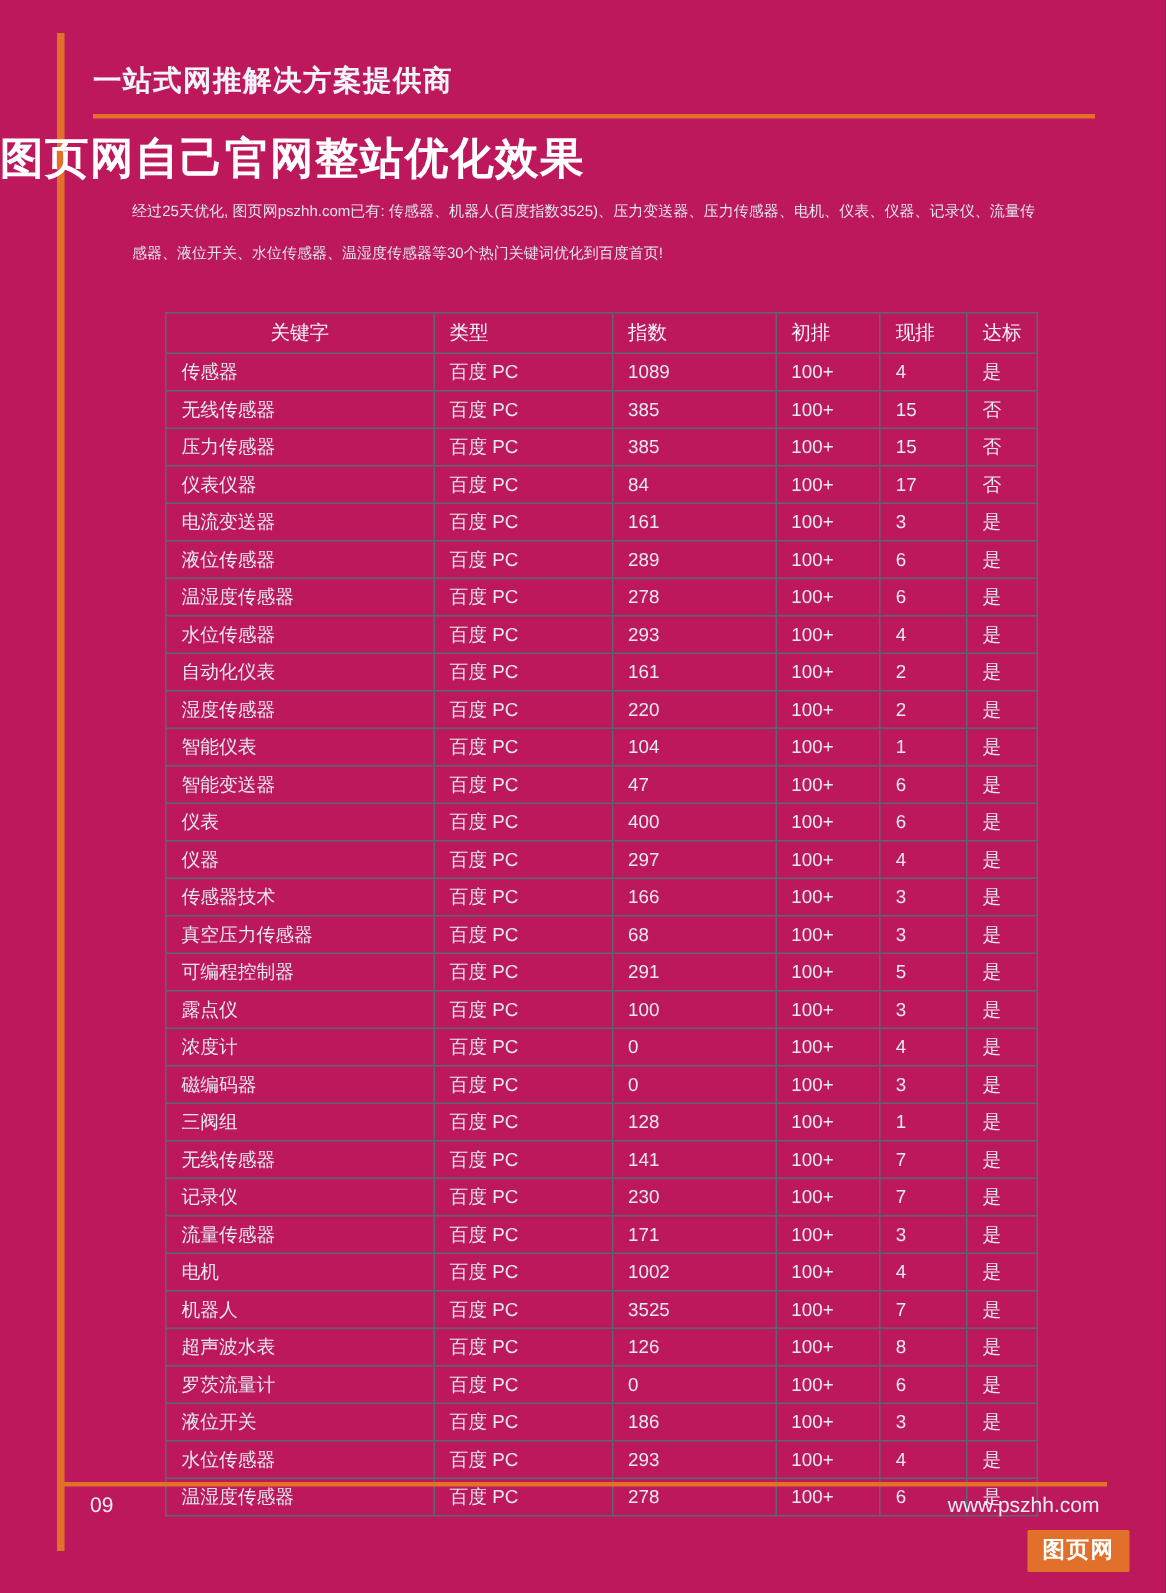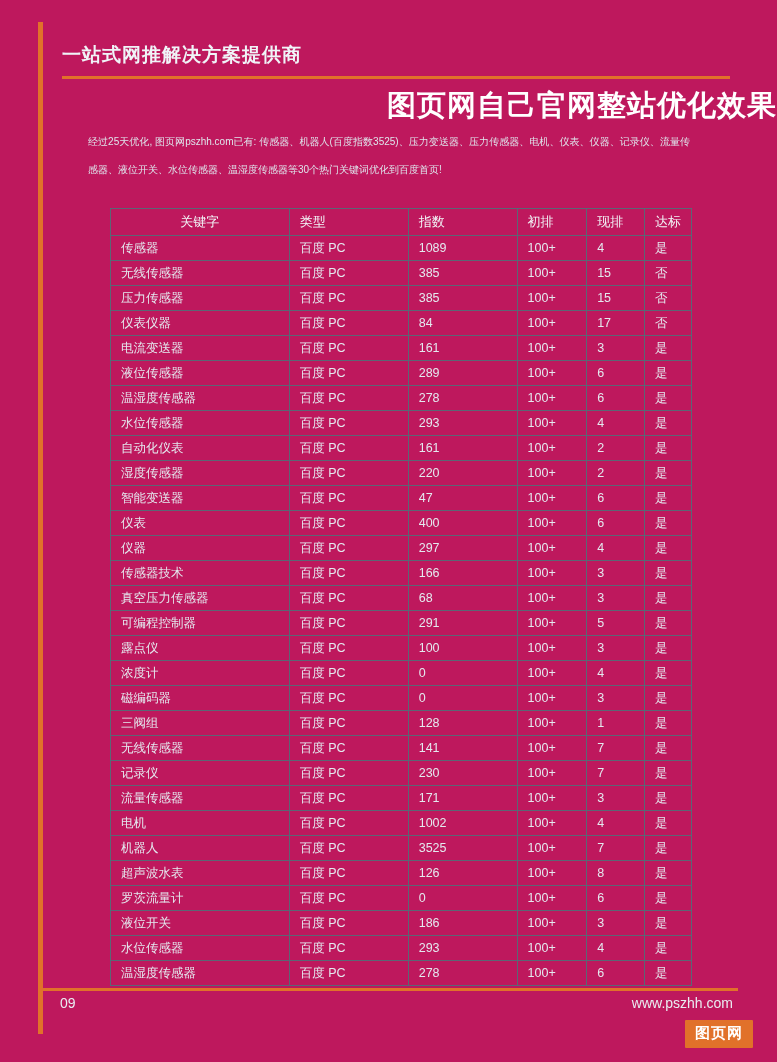--- a/index.html
+++ b/index.html
@@ -50,21 +50,21 @@
     top: 76px;
     width: 668px;
     height: 3px;
     background: #e1712a;
   }
   .main-title {
     position: absolute;
     left: 0;
     top: 86px;
     width: 777px;
-    text-align: right;
+    text-align: left;
     font-size: 29px;
     font-weight: bold;
     color: #ffffff;
     letter-spacing: 1px;
   }
   .intro {
     position: absolute;
     left: 88px;
     top: 128px;
     width: 602px;
@@ -258,20 +258,28 @@
           </tr>
           <tr>
             <td class="c1">湿度传感器</td>
             <td class="c2">百度 PC</td>
             <td class="c3">220</td>
             <td class="c4">100+</td>
             <td class="c5">2</td>
             <td class="c6">是</td>
           </tr>
           <tr>
+            <td class="c1">智能仪表</td>
+            <td class="c2">百度 PC</td>
+            <td class="c3">104</td>
+            <td class="c4">100+</td>
+            <td class="c5">1</td>
+            <td class="c6">是</td>
+          </tr>
+          <tr>
             <td class="c1">智能变送器</td>
             <td class="c2">百度 PC</td>
             <td class="c3">47</td>
             <td class="c4">100+</td>
             <td class="c5">6</td>
             <td class="c6">是</td>
           </tr>
           <tr>
             <td class="c1">仪表</td>
             <td class="c2">百度 PC</td>

